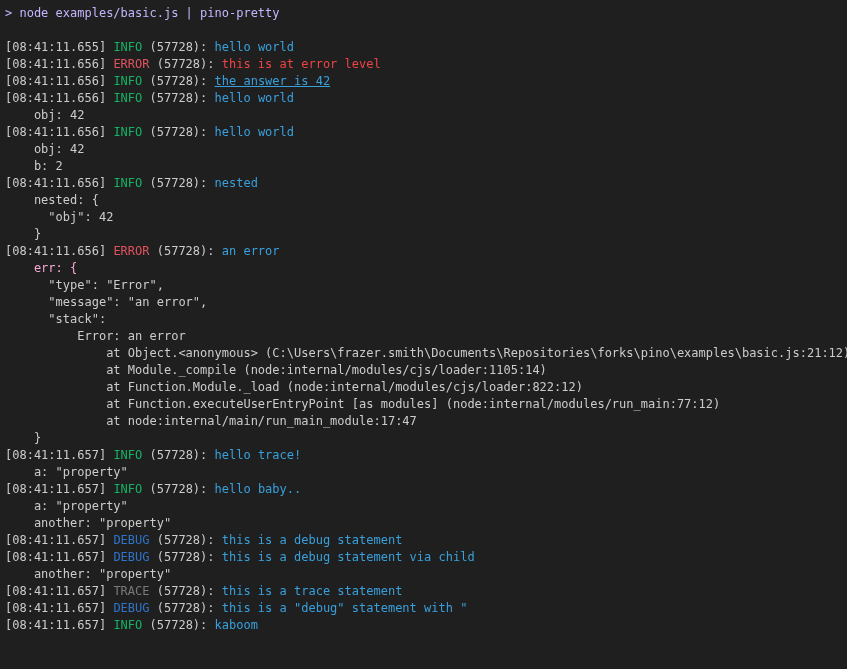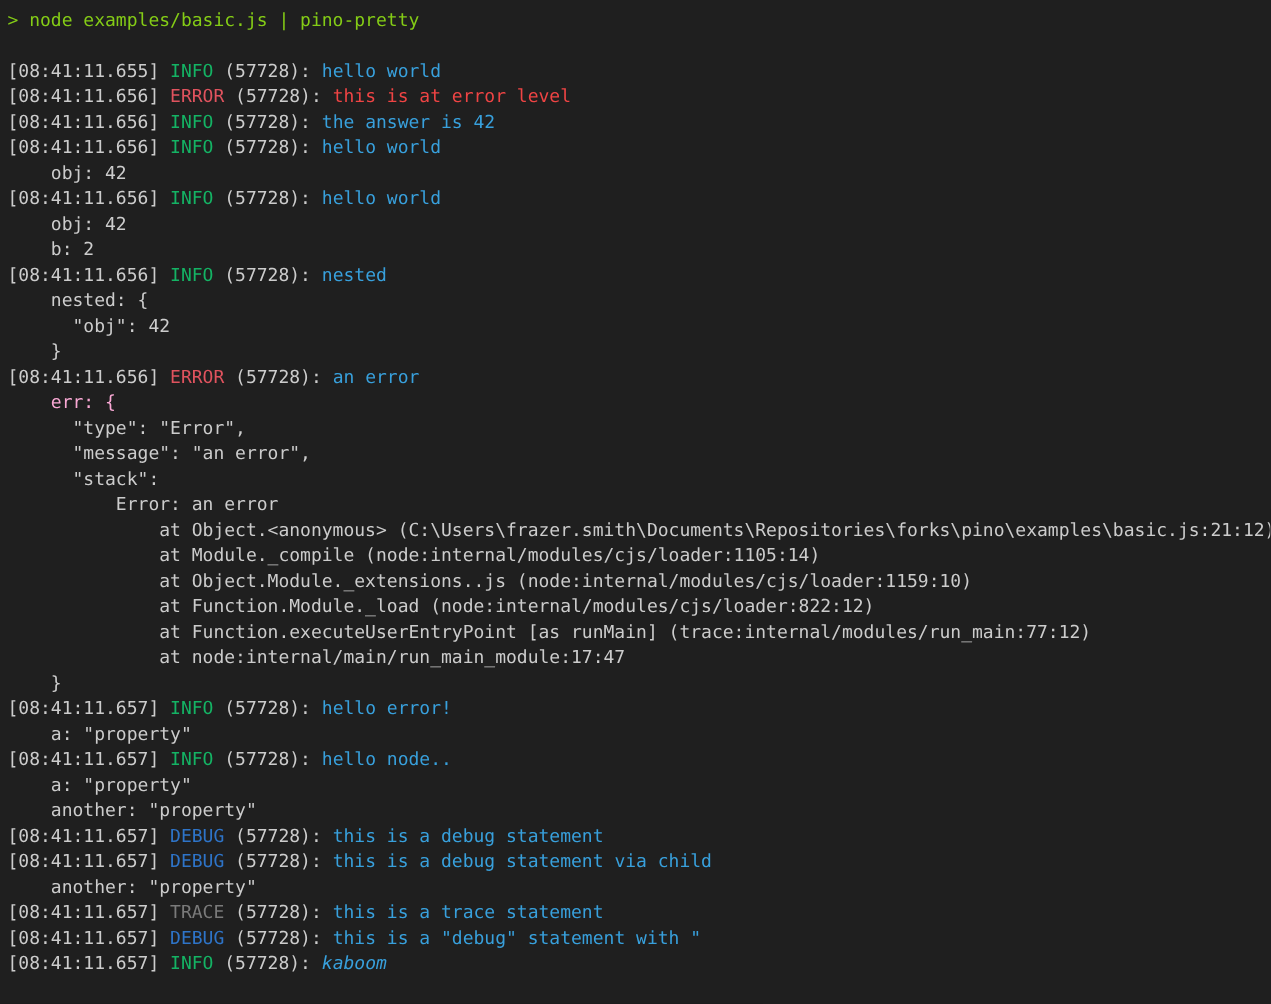--- a/index.html
+++ b/index.html
@@ -22,52 +22,51 @@
   .line {
     white-space: pre;
     height: 17px;
   }
 </style>
 </head>
 <body>
 
 <div class="terminal">
   <div>
-      <div class="line"><span style="color: #84cc16;">&gt; node examples/basic.js | pino-pretty</span></div>
+      <div class="line"><span style="color: #c4b5fd;">&gt; node examples/basic.js | pino-pretty</span></div>
       <div class="line">&nbsp;</div>
       <div class="line"><span style="color: rgb(204, 204, 204);">[08:41:11.655] </span><span style="color: rgb(20, 179, 100);">INFO</span><span style="color: rgb(204, 204, 204);"> (57728): </span><span style="color: rgb(56, 160, 220);">hello world</span></div>
       <div class="line"><span style="color: rgb(204, 204, 204);">[08:41:11.656] </span><span style="color: rgb(224, 83, 94);">ERROR</span><span style="color: rgb(204, 204, 204);"> (57728): </span><span style="color: #ef4444;">this is at error level</span></div>
-      <div class="line"><span style="color: rgb(204, 204, 204);">[08:41:11.656] </span><span style="color: rgb(20, 179, 100);">INFO</span><span style="color: rgb(204, 204, 204);"> (57728): </span><span style="color: rgb(56, 160, 220);">the answer is 42</span></div>
+      <div class="line"><span style="color: rgb(204, 204, 204);">[08:41:11.656] </span><span style="color: rgb(20, 179, 100);">INFO</span><span style="color: rgb(204, 204, 204);"> (57728): </span><span style="color: rgb(56, 160, 220); text-decoration: underline;">the answer is 42</span></div>
       <div class="line"><span style="color: rgb(204, 204, 204);">[08:41:11.656] </span><span style="color: rgb(20, 179, 100);">INFO</span><span style="color: rgb(204, 204, 204);"> (57728): </span><span style="color: rgb(56, 160, 220);">hello world</span></div>
       <div class="line"><span style="color: rgb(204, 204, 204);">    obj: 42</span></div>
       <div class="line"><span style="color: rgb(204, 204, 204);">[08:41:11.656] </span><span style="color: rgb(20, 179, 100);">INFO</span><span style="color: rgb(204, 204, 204);"> (57728): </span><span style="color: rgb(56, 160, 220);">hello world</span></div>
       <div class="line"><span style="color: rgb(204, 204, 204);">    obj: 42</span></div>
       <div class="line"><span style="color: rgb(204, 204, 204);">    b: 2</span></div>
       <div class="line"><span style="color: rgb(204, 204, 204);">[08:41:11.656] </span><span style="color: rgb(20, 179, 100);">INFO</span><span style="color: rgb(204, 204, 204);"> (57728): </span><span style="color: rgb(56, 160, 220);">nested</span></div>
       <div class="line"><span style="color: rgb(204, 204, 204);">    nested: {</span></div>
       <div class="line"><span style="color: rgb(204, 204, 204);">      "obj": 42</span></div>
       <div class="line"><span style="color: rgb(204, 204, 204);">    }</span></div>
       <div class="line"><span style="color: rgb(204, 204, 204);">[08:41:11.656] </span><span style="color: rgb(224, 83, 94);">ERROR</span><span style="color: rgb(204, 204, 204);"> (57728): </span><span style="color: rgb(56, 160, 220);">an error</span></div>
       <div class="line"><span style="color: #f9a8d4;">    err: {</span></div>
       <div class="line"><span style="color: rgb(204, 204, 204);">      "type": "Error",</span></div>
       <div class="line"><span style="color: rgb(204, 204, 204);">      "message": "an error",</span></div>
       <div class="line"><span style="color: rgb(204, 204, 204);">      "stack":</span></div>
       <div class="line"><span style="color: rgb(204, 204, 204);">          Error: an error</span></div>
       <div class="line"><span style="color: rgb(204, 204, 204);">              at Object.&lt;anonymous&gt; (C:\Users\frazer.smith\Documents\Repositories\forks\pino\examples\basic.js:21:12)</span></div>
       <div class="line"><span style="color: rgb(204, 204, 204);">              at Module._compile (node:internal/modules/cjs/loader:1105:14)</span></div>
-      <div class="line"><span style="color: rgb(204, 204, 204);">              at Object.Module._extensions..js (node:internal/modules/cjs/loader:1159:10)</span></div>
       <div class="line"><span style="color: rgb(204, 204, 204); text-align: right;">              at Function.Module._load (node:internal/modules/cjs/loader:822:12)</span></div>
-      <div class="line"><span style="color: rgb(204, 204, 204);">              at Function.executeUserEntryPoint [as runMain] (trace:internal/modules/run_main:77:12)</span></div>
+      <div class="line"><span style="color: rgb(204, 204, 204);">              at Function.executeUserEntryPoint [as modules] (node:internal/modules/run_main:77:12)</span></div>
       <div class="line"><span style="color: rgb(204, 204, 204);">              at node:internal/main/run_main_module:17:47</span></div>
       <div class="line"><span style="color: rgb(204, 204, 204);">    }</span></div>
-      <div class="line"><span style="color: rgb(204, 204, 204);">[08:41:11.657] </span><span style="color: rgb(20, 179, 100);">INFO</span><span style="color: rgb(204, 204, 204);"> (57728): </span><span style="color: rgb(56, 160, 220);">hello error!</span></div>
+      <div class="line"><span style="color: rgb(204, 204, 204);">[08:41:11.657] </span><span style="color: rgb(20, 179, 100);">INFO</span><span style="color: rgb(204, 204, 204);"> (57728): </span><span style="color: rgb(56, 160, 220);">hello trace!</span></div>
       <div class="line"><span style="color: rgb(204, 204, 204);">    a: "property"</span></div>
-      <div class="line"><span style="color: rgb(204, 204, 204);">[08:41:11.657] </span><span style="color: rgb(20, 179, 100);">INFO</span><span style="color: rgb(204, 204, 204);"> (57728): </span><span style="color: rgb(56, 160, 220);">hello node..</span></div>
+      <div class="line"><span style="color: rgb(204, 204, 204);">[08:41:11.657] </span><span style="color: rgb(20, 179, 100);">INFO</span><span style="color: rgb(204, 204, 204);"> (57728): </span><span style="color: rgb(56, 160, 220);">hello baby..</span></div>
       <div class="line"><span style="color: rgb(204, 204, 204);">    a: "property"</span></div>
       <div class="line"><span style="color: rgb(204, 204, 204);">    another: "property"</span></div>
       <div class="line"><span style="color: rgb(204, 204, 204);">[08:41:11.657] </span><span style="color: rgb(46, 116, 200);">DEBUG</span><span style="color: rgb(204, 204, 204);"> (57728): </span><span style="color: rgb(56, 160, 220);">this is a debug statement</span></div>
       <div class="line"><span style="color: rgb(204, 204, 204);">[08:41:11.657] </span><span style="color: rgb(46, 116, 200);">DEBUG</span><span style="color: rgb(204, 204, 204);"> (57728): </span><span style="color: rgb(56, 160, 220);">this is a debug statement via child</span></div>
       <div class="line"><span style="color: rgb(204, 204, 204);">    another: "property"</span></div>
       <div class="line"><span style="color: rgb(204, 204, 204);">[08:41:11.657] </span><span style="color: rgb(122, 122, 122);">TRACE</span><span style="color: rgb(204, 204, 204);"> (57728): </span><span style="color: rgb(56, 160, 220); text-align: center;">this is a trace statement</span></div>
       <div class="line"><span style="color: rgb(204, 204, 204);">[08:41:11.657] </span><span style="color: rgb(46, 116, 200);">DEBUG</span><span style="color: rgb(204, 204, 204);"> (57728): </span><span style="color: rgb(56, 160, 220);">this is a "debug" statement with "</span></div>
-      <div class="line"><span style="color: rgb(204, 204, 204);">[08:41:11.657] </span><span style="color: rgb(20, 179, 100);">INFO</span><span style="color: rgb(204, 204, 204);"> (57728): </span><span style="color: rgb(56, 160, 220); font-style: italic;">kaboom</span></div>
+      <div class="line"><span style="color: rgb(204, 204, 204);">[08:41:11.657] </span><span style="color: rgb(20, 179, 100);">INFO</span><span style="color: rgb(204, 204, 204);"> (57728): </span><span style="color: rgb(56, 160, 220);">kaboom</span></div>
     </div>
 </div>
 
 </body></html>

